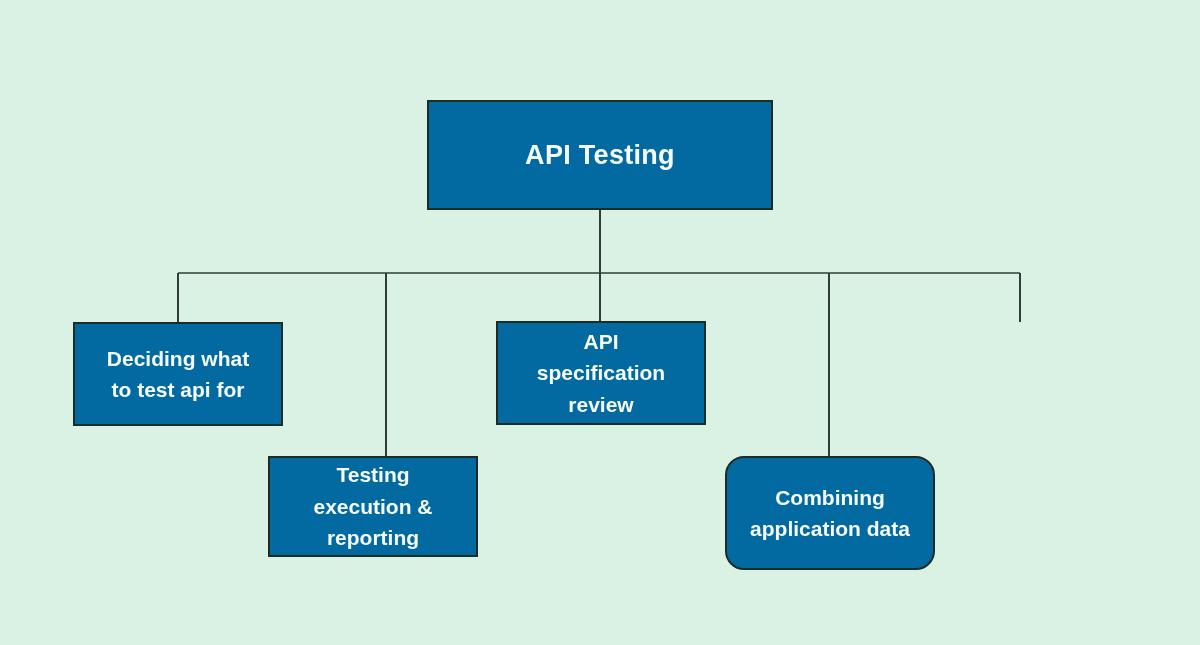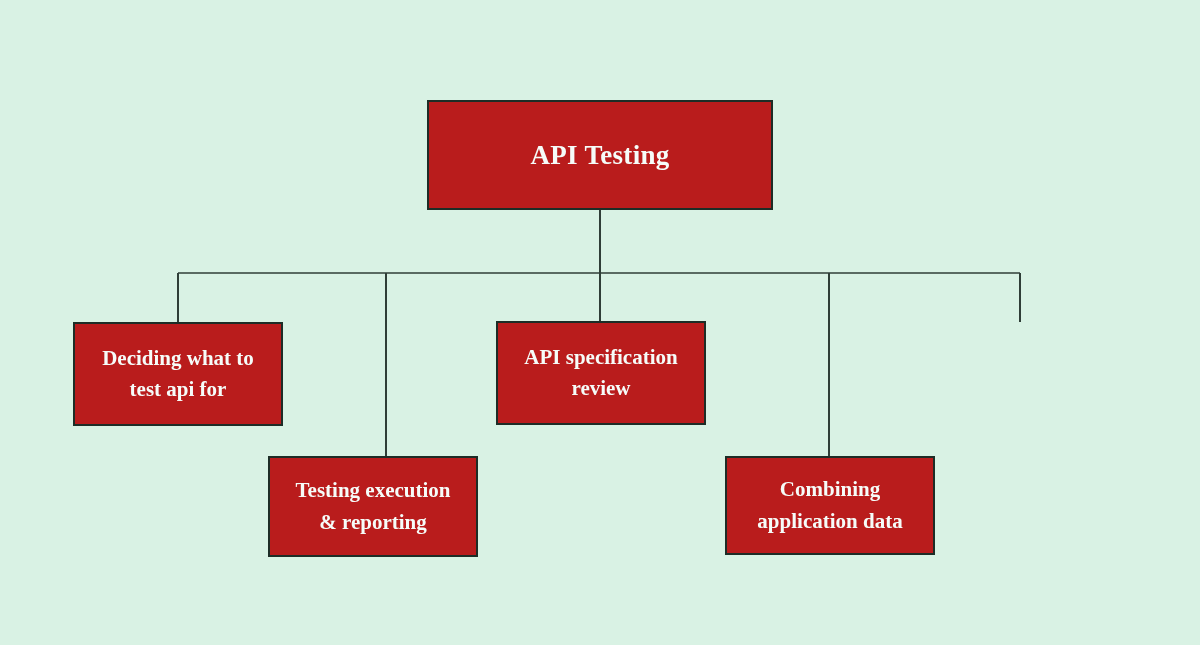--- a/index.html
+++ b/index.html
@@ -13,46 +13,45 @@
     width: 1200px; height: 645px;
     background: #d9f2e4;
   }
   .connectors {
     position: absolute;
     left: 0; top: 0;
     width: 1200px; height: 645px;
   }
   .node {
     position: absolute;
-    background: #b91c1c;
+    background: #0369a1;
     border: 2px solid #1d2d26;
     color: #f6fcf9;
     font-weight: bold;
     display: flex;
     align-items: center;
     justify-content: center;
     text-align: center;
     line-height: 1.5;
-    font-family: Liberation Serif, serif;
   }
   .node-root {
     left: 427px; top: 100px;
     width: 346px; height: 110px;
     font-size: 27px;
     letter-spacing: 0.3px;
   }
   .node-child {
     width: 210px; height: 104px;
     font-size: 21px;
     padding: 8px 22px;
   }
   .node-c0 { left: 73px;  top: 322px; }
   .node-c1 { left: 268px; top: 456px; height: 101px; }
   .node-c2 { left: 496px; top: 321px; justify-content: center; }
-  .node-c3 { left: 725px; top: 456px; height: 99px; }
+  .node-c3 { left: 725px; top: 456px; height: 114px; border-radius: 19px; }
   .node-c4 { left: 916px; top: 322px; }
 </style>
 </head>
 <body>
 
 <div class="canvas">
 
   <svg class="connectors" viewBox="0 0 1200 645" xmlns="http://www.w3.org/2000/svg">
     <path d="M600 210 L600 273" stroke="#2f3e37" stroke-width="2" fill="none"></path>
     <path d="M178 273 L1020 273" stroke="#2f3e37" stroke-width="1.6" fill="none"></path>

